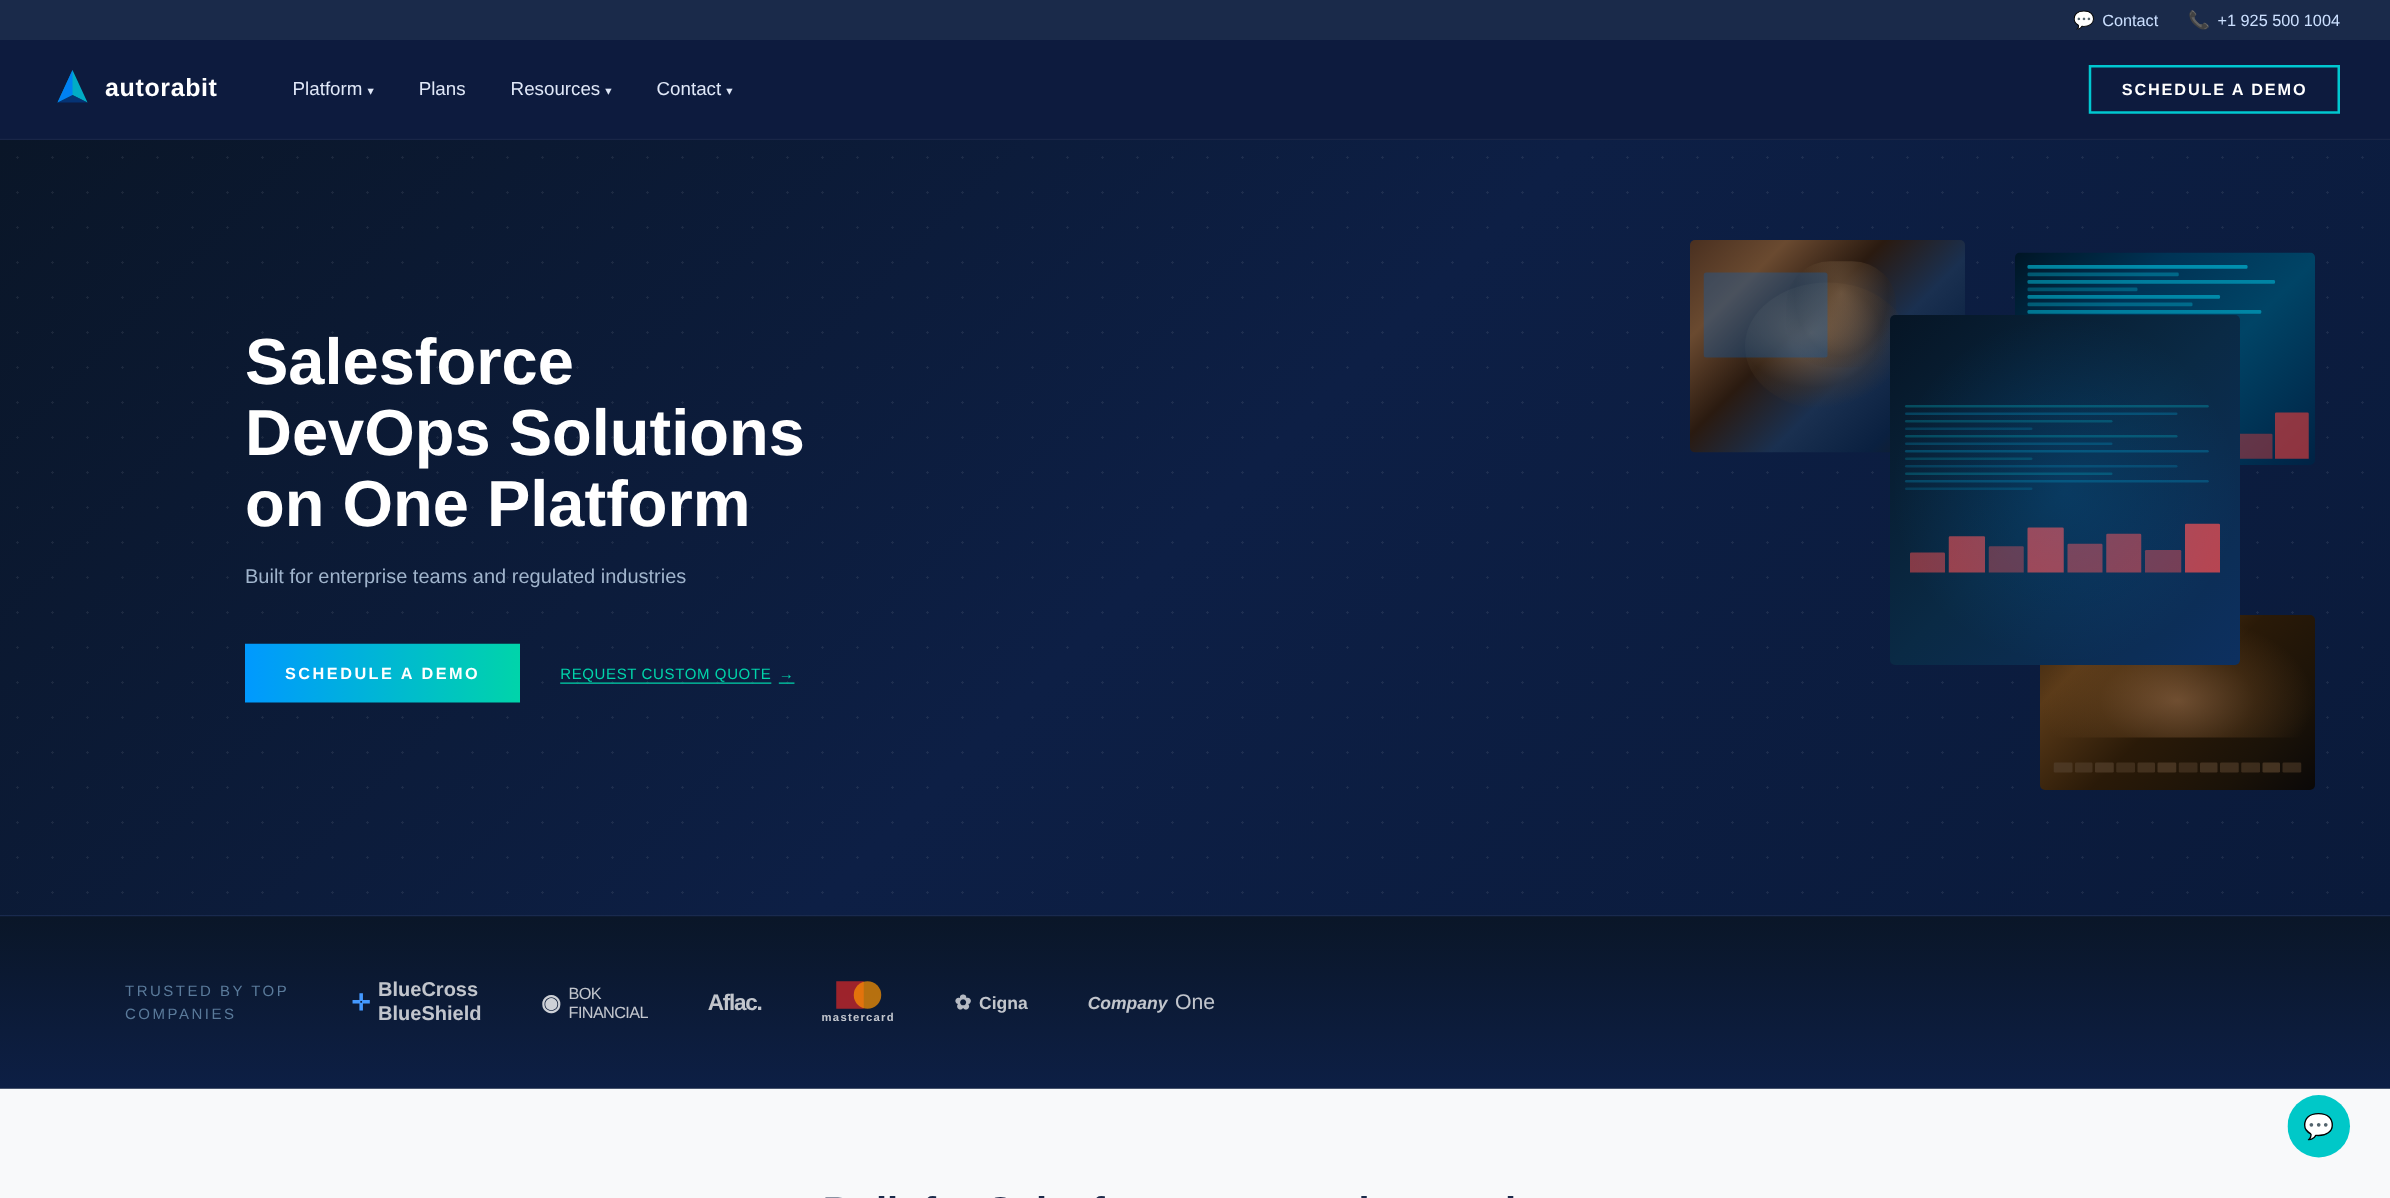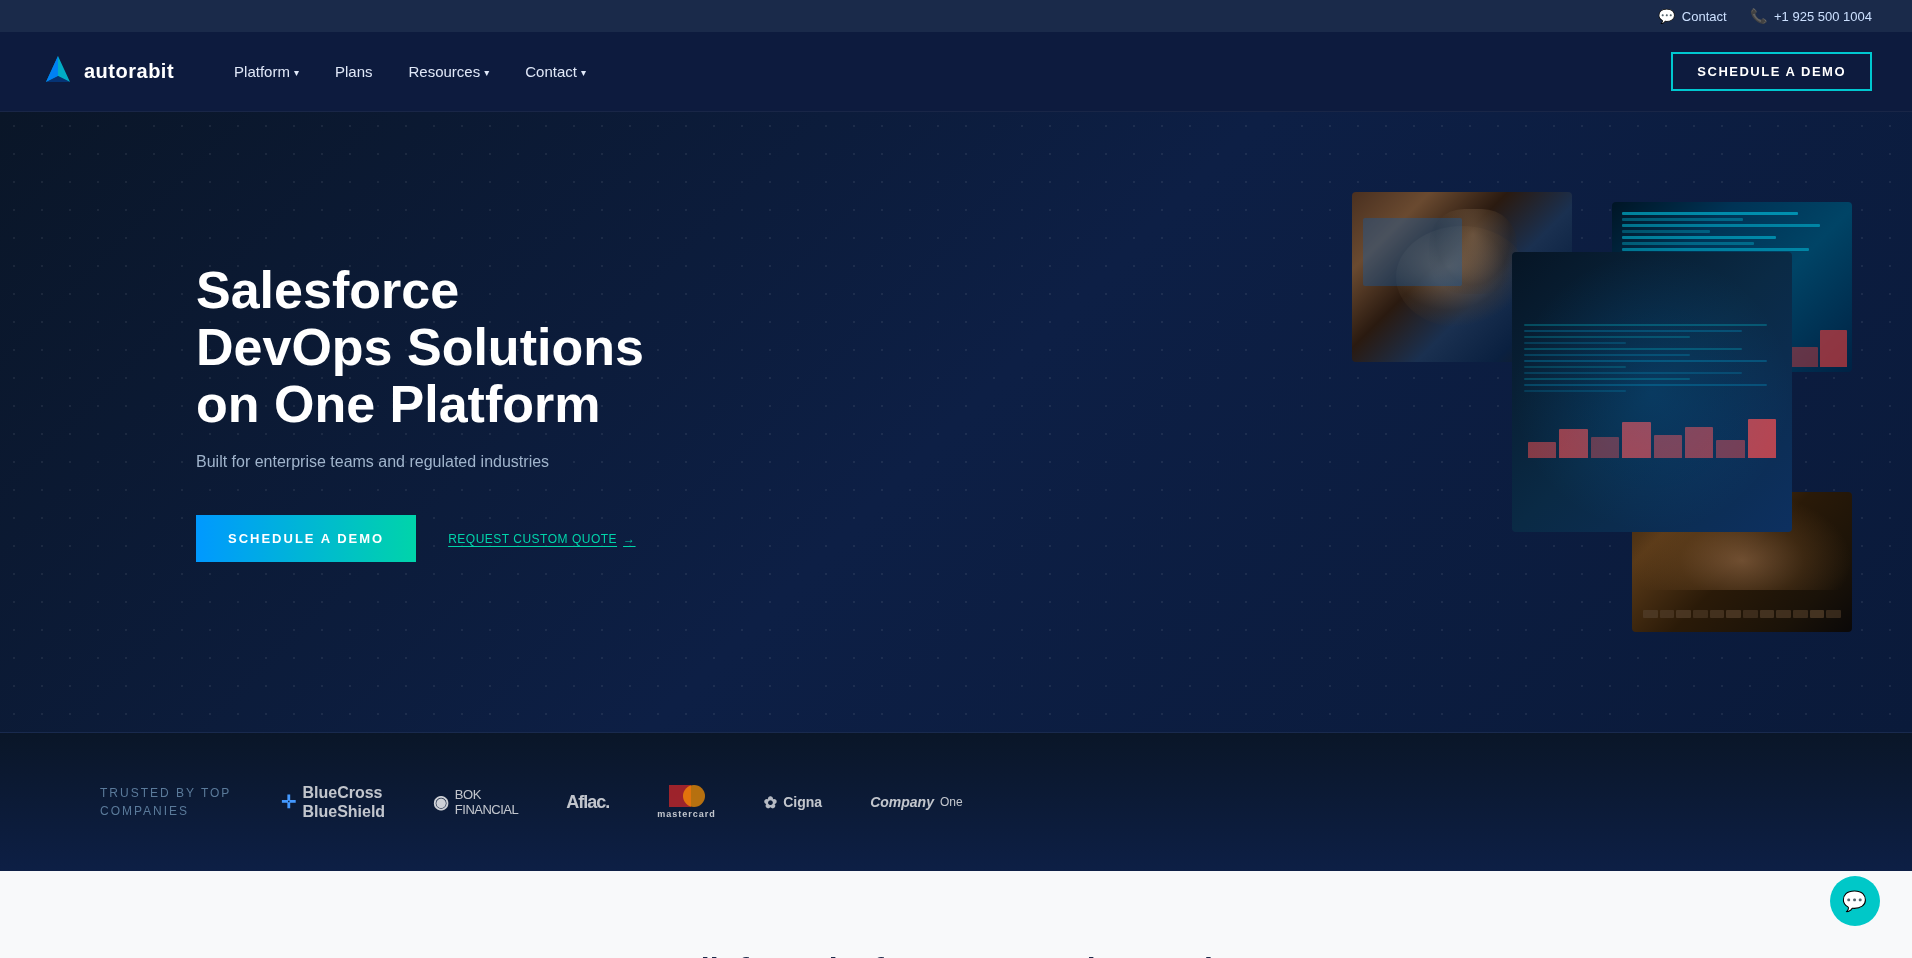--- a/index.html
+++ b/index.html
@@ -480,21 +480,21 @@
       </div>
     </div>
 
     <div class="company-logo">
       <span style="font-size:16px; color:rgba(255,255,255,0.7);">✿</span>
       <span style="font-size:14px;">Cigna</span>
     </div>
 
     <div class="company-logo">
       <span style="font-size:14px; font-style:italic; font-weight:700;">Company</span>
-      <span style="font-size:12px; font-weight:400;">One</span>
+      <span style="font-size:17px; font-weight:400;">One</span>
     </div>
   </div>
 </div>
 
 <div class="section-below">
   <h2 class="section-title">Built for Salesforce teams who require:</h2>
 </div>
 
 <div class="chat-bubble">
   <span>💬</span>

